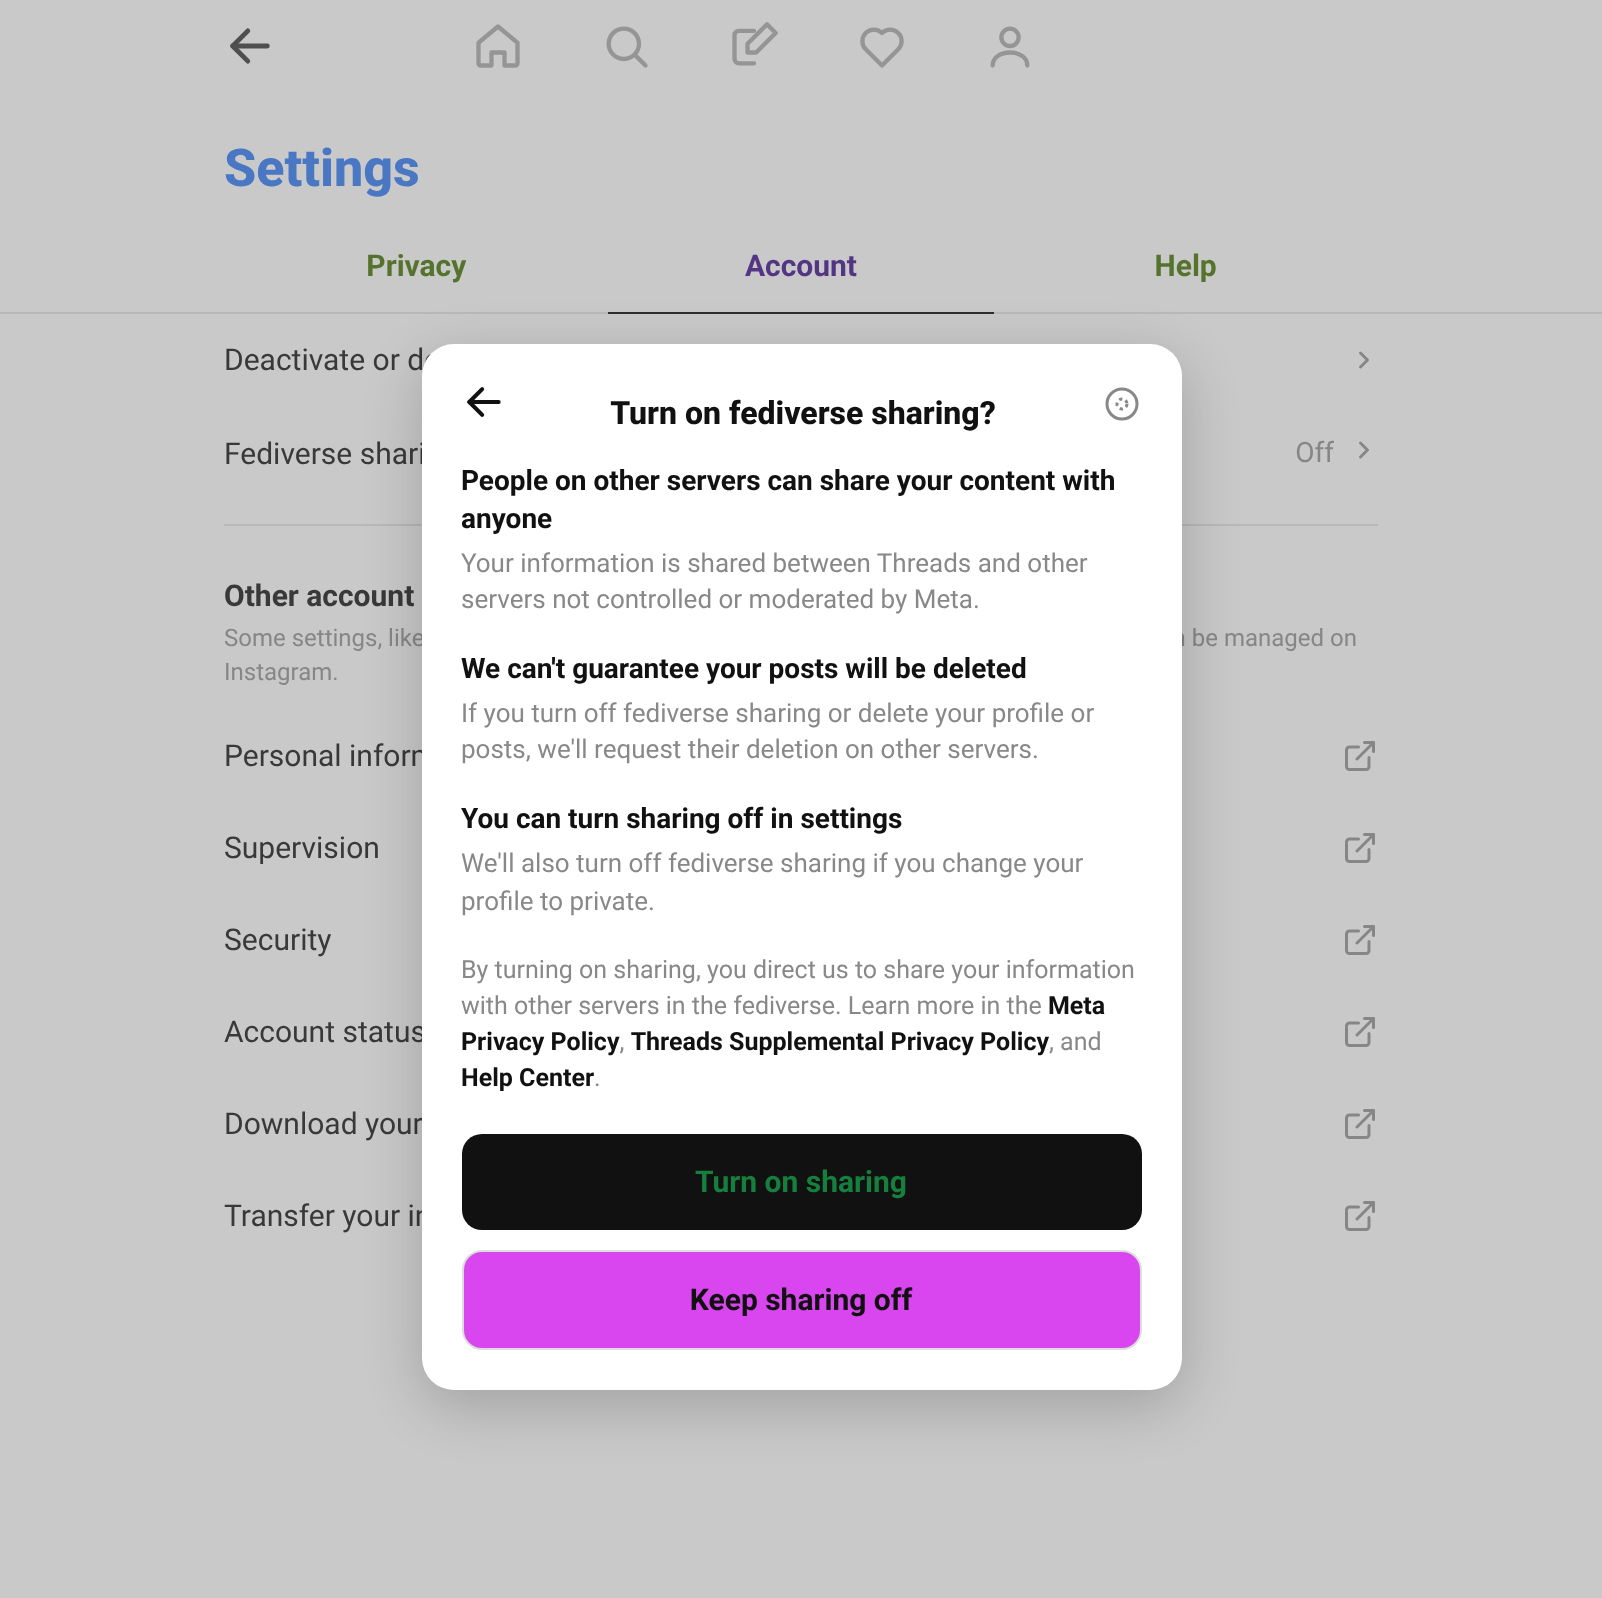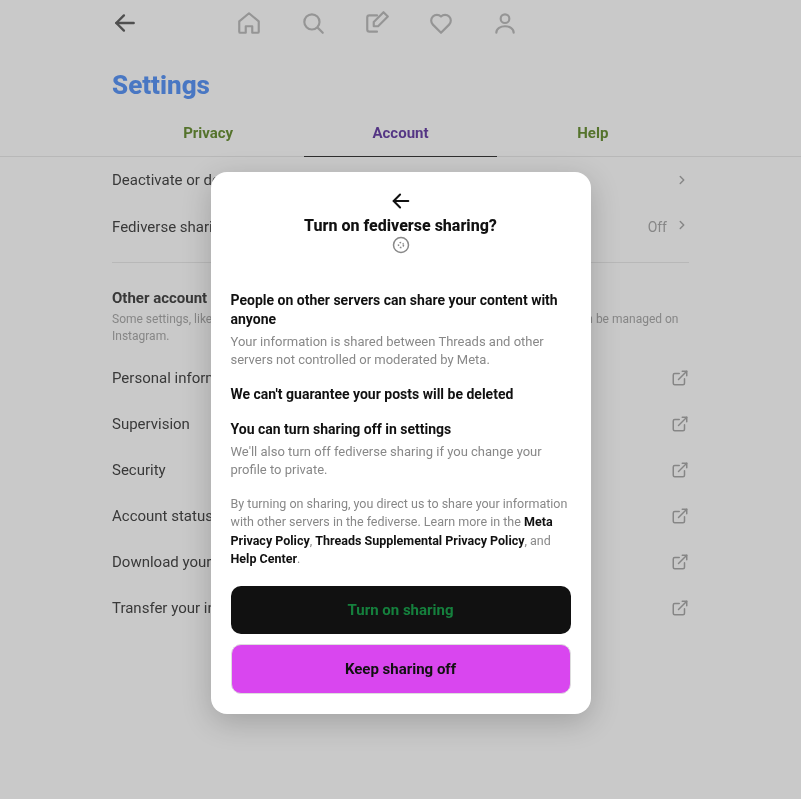--- a/index.html
+++ b/index.html
@@ -120,24 +120,23 @@
     }
     .modal {
       width: 380px;
       background: #fff;
       border-radius: 16px;
       padding: 18px 20px 20px;
       box-shadow: 0 8px 30px rgba(0,0,0,0.2);
     }
     .modal-header {
       display: flex;
-      align-items: center;
+      align-items: flex-end;
       justify-content: space-between;
-      margin-bottom: 32px;
-      flex-direction: column;
+      margin-bottom: 16px;
     }
     .modal-title {
       font-size: 16px;
       font-weight: 800;
       color: #111;
       text-align: center;
       flex: 1;
     }
     .modal-back {
       cursor: pointer;
@@ -366,20 +365,21 @@
       </span>
     </div>
 
     <div class="modal-section">
       <div class="modal-heading">People on other servers can share your content with anyone</div>
       <div class="modal-text">Your information is shared between Threads and other servers not controlled or moderated by Meta.</div>
     </div>
 
     <div class="modal-section">
       <div class="modal-heading">We can't guarantee your posts will be deleted</div>
+      <div class="modal-text">If you turn off fediverse sharing or delete your profile or posts, we'll request their deletion on other servers.</div>
     </div>
 
     <div class="modal-section">
       <div class="modal-heading">You can turn sharing off in settings</div>
       <div class="modal-text">We'll also turn off fediverse sharing if you change your profile to private.</div>
     </div>
 
     <div class="modal-disclaimer">
       <span>By turning on sharing, you direct us to share your information with other servers in the fediverse. Learn more in the </span><b>Meta Privacy Policy</b><span>, </span><b>Threads Supplemental Privacy Policy</b><span>, and </span><b>Help Center</b><span>.</span>
     </div>

